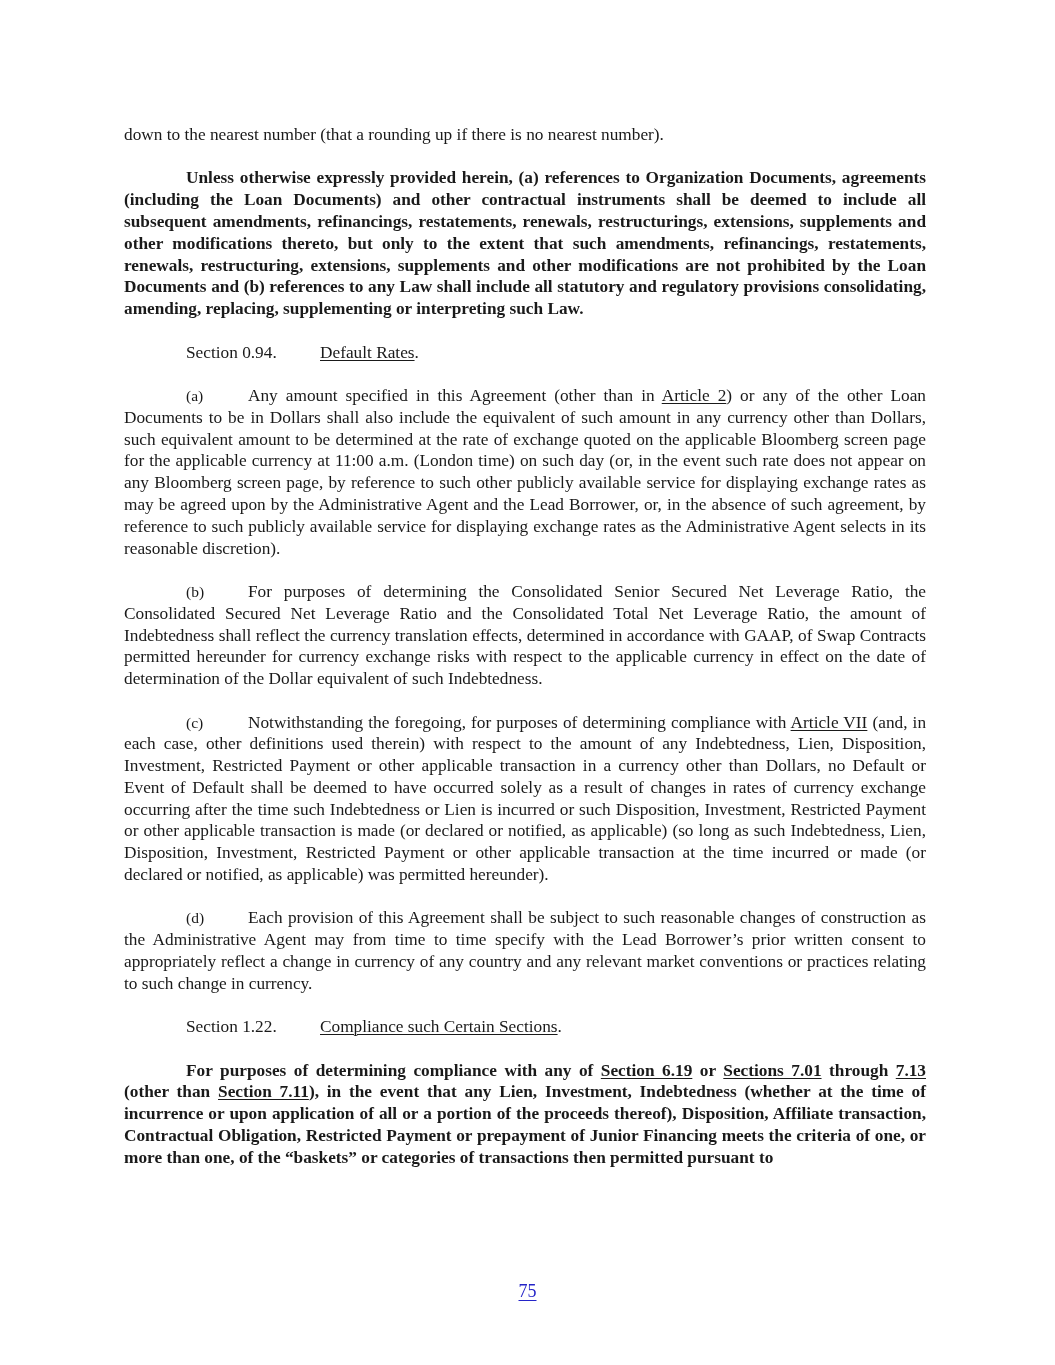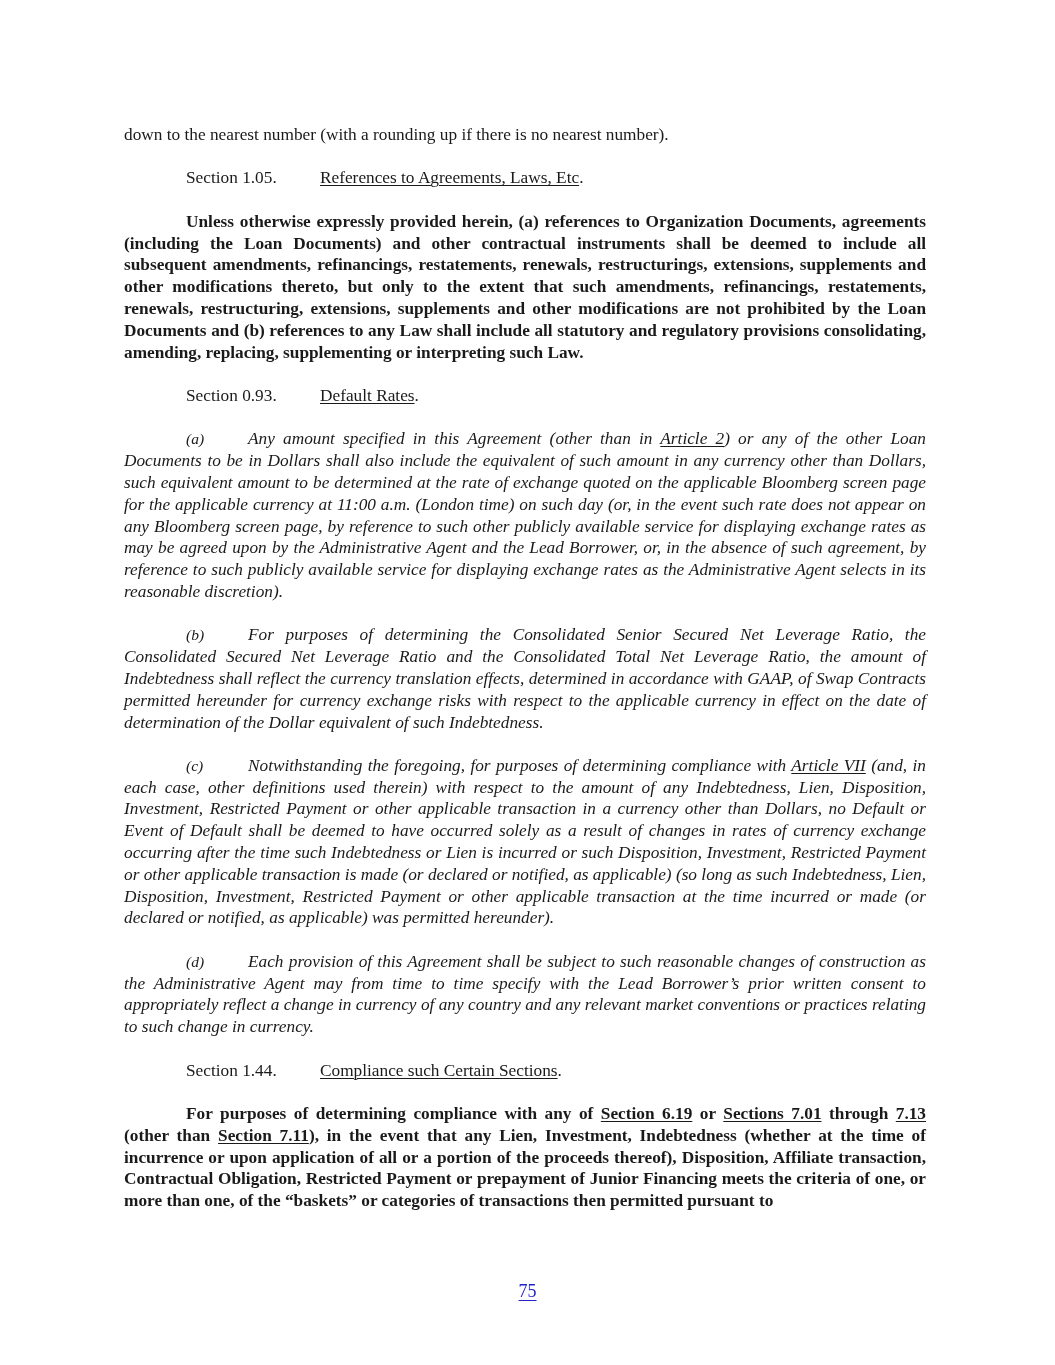--- a/index.html
+++ b/index.html
@@ -38,62 +38,59 @@
       display: inline-block;
       width: 134px;
     }
     .u { text-decoration: underline; text-underline-offset: 2px; text-decoration-thickness: 1px; }
     .marker {
       display: inline-block;
       width: 62px;
       text-indent: 0;
       font-size: 15.5px;
     }
-    .para-item { text-indent: 62px; font-style: italic; }
+    .para-item { text-indent: 62px; }
     .page-number {
       position: absolute;
       left: 0;
       width: 1055px;
       top: 1281px;
       text-align: center;
       font-size: 18px;
       color: #2424c8;
     }
     .page-number span {
       text-decoration: underline;
       text-underline-offset: 3px;
       cursor: pointer;
     }
   </style>
 </head>
 <body>
 
 <div class="page">
 
-  <p>down to the nearest number (with a rounding up if there is no nearest number).</p>
+  <p>down to the nearest number (that a rounding up if there is no nearest number).</p>
 
-  <div class="section-heading">
-    <span class="section-num">Section 1.05.</span><span class="u">References to Agreements, Laws, Etc</span><span>.</span>
-  </div>
   <p class="indent">Unless otherwise expressly provided herein, (a)&nbsp;references to Organization Documents, agreements (including the Loan Documents) and other contractual instruments shall be deemed to include all subsequent amendments, refinancings, restatements, renewals, restructurings, extensions, supplements and other modifications thereto, but only to the extent that such amendments, refinancings, restatements, renewals, restructuring, extensions, supplements and other modifications are not prohibited by the Loan Documents and (b)&nbsp;references to any Law shall include all statutory and regulatory provisions consolidating, amending, replacing, supplementing or interpreting such Law.</p>
 
   <div class="section-heading">
-    <span class="section-num">Section 0.93.</span><span class="u">Default Rates</span><span>.</span>
+    <span class="section-num">Section 0.94.</span><span class="u">Default Rates</span><span>.</span>
   </div>
 
   <p class="para-item"><span class="marker">(a)</span><span>Any amount specified in this Agreement (other than in </span><span class="u">Article 2</span><span>) or any of the other Loan Documents to be in Dollars shall also include the equivalent of such amount in any currency other than Dollars, such equivalent amount to be determined at the rate of exchange quoted on the applicable Bloomberg screen page for the applicable currency at 11:00 a.m. (London time) on such day (or, in the event such rate does not appear on any Bloomberg screen page, by reference to such other publicly available service for displaying exchange rates as may be agreed upon by the Administrative Agent and the Lead Borrower, or, in the absence of such agreement, by reference to such publicly available service for displaying exchange rates as the Administrative Agent selects in its reasonable discretion).</span></p>
 
   <p class="para-item"><span class="marker">(b)</span><span>For purposes of determining the Consolidated Senior Secured Net Leverage Ratio, the Consolidated Secured Net Leverage Ratio and the Consolidated Total Net Leverage Ratio, the amount of Indebtedness shall reflect the currency translation effects, determined in accordance with GAAP, of Swap Contracts permitted hereunder for currency exchange risks with respect to the applicable currency in effect on the date of determination of the Dollar equivalent of such Indebtedness.</span></p>
 
   <p class="para-item"><span class="marker">(c)</span><span>Notwithstanding the foregoing, for purposes of determining compliance with </span><span class="u">Article VII</span><span> (and, in each case, other definitions used therein) with respect to the amount of any Indebtedness, Lien, Disposition, Investment, Restricted Payment or other applicable transaction in a currency other than Dollars, no Default or Event of Default shall be deemed to have occurred solely as a result of changes in rates of currency exchange occurring after the time such Indebtedness or Lien is incurred or such Disposition, Investment, Restricted Payment or other applicable transaction is made (or declared or notified, as applicable) (so long as such Indebtedness, Lien, Disposition, Investment, Restricted Payment or other applicable transaction at the time incurred or made (or declared or notified, as applicable) was permitted hereunder).</span></p>
 
   <p class="para-item"><span class="marker">(d)</span><span>Each provision of this Agreement shall be subject to such reasonable changes of construction as the Administrative Agent may from time to time specify with the Lead Borrower’s prior written consent to appropriately reflect a change in currency of any country and any relevant market conventions or practices relating to such change in currency.</span></p>
 
   <div class="section-heading">
-    <span class="section-num">Section 1.44.</span><span class="u">Compliance such Certain Sections</span><span>.</span>
+    <span class="section-num">Section 1.22.</span><span class="u">Compliance such Certain Sections</span><span>.</span>
   </div>
 
   <p class="indent"><span>For purposes of determining compliance with any of </span><span class="u">Section 6.19</span><span> or </span><span class="u">Sections 7.01</span><span> through </span><span class="u">7.13</span><span> (other than </span><span class="u">Section 7.11</span><span>), in the event that any Lien, Investment, Indebtedness (whether at the time of incurrence or upon application of all or a portion of the proceeds thereof), Disposition, Affiliate transaction, Contractual Obligation, Restricted Payment or prepayment of Junior Financing meets the criteria of one, or more than one, of the “baskets” or categories of transactions then permitted pursuant to</span></p>
 
 </div>
 
 <div class="page-number">
   <span>75</span>
 </div>
 

